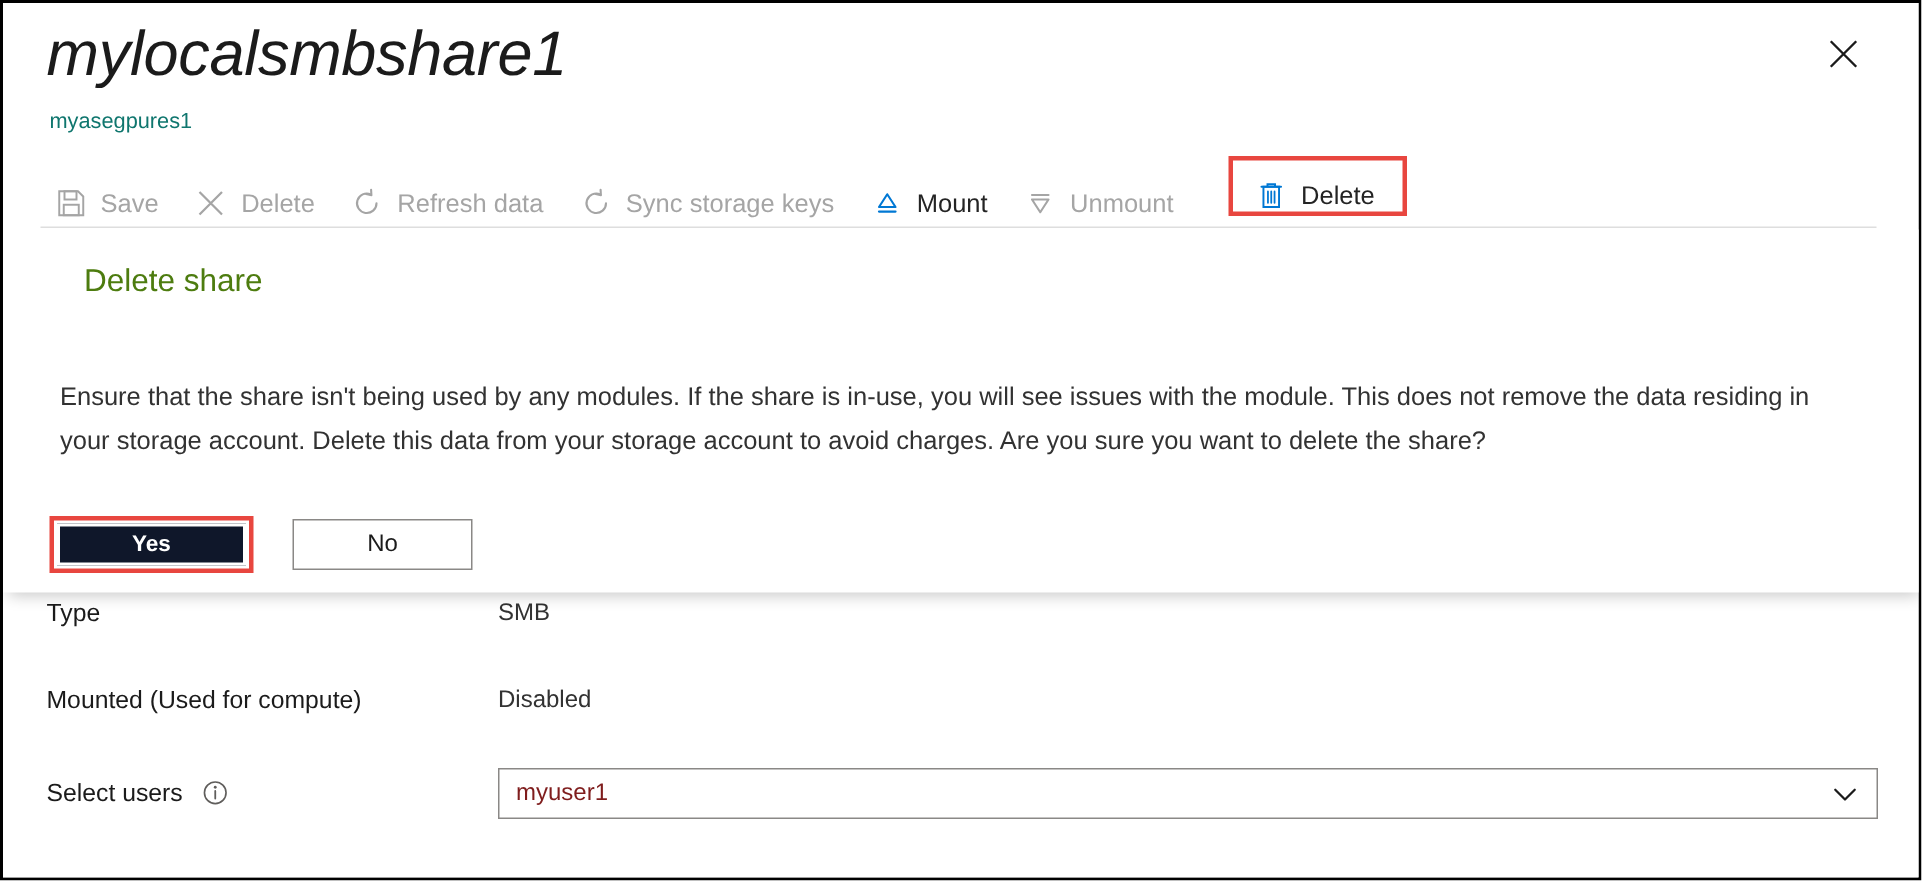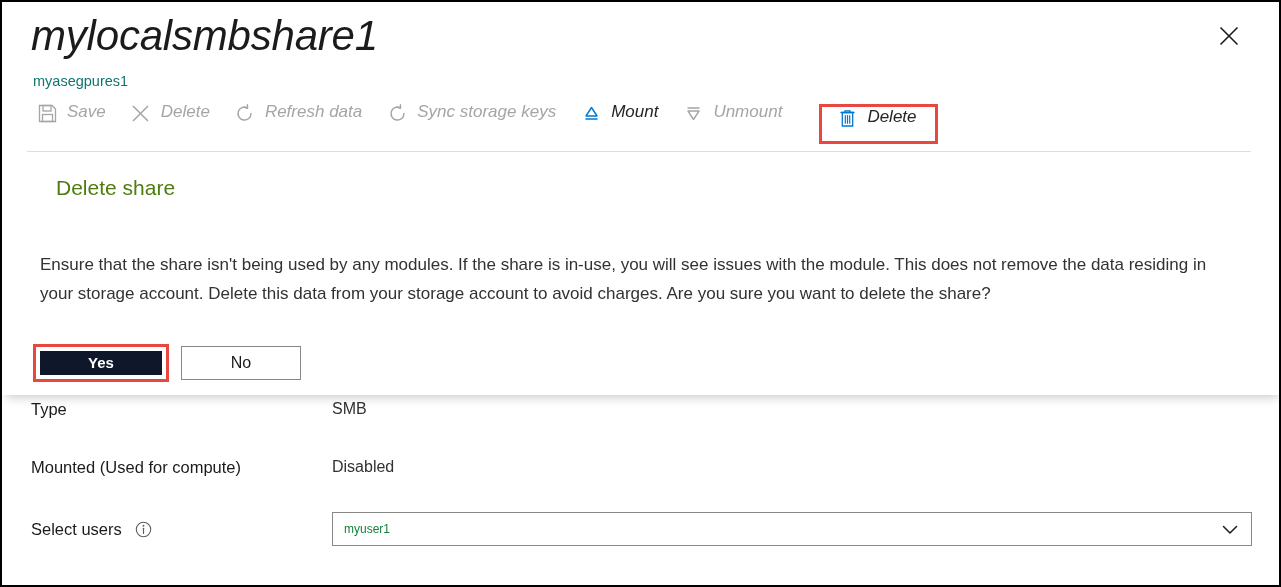--- a/index.html
+++ b/index.html
@@ -72,29 +72,28 @@
     position: absolute;
     left: 27px;
     top: 100px;
     height: 44px;
     display: flex;
     align-items: center;
   }
 
   .cmd {
     display: flex;
-    align-items: flex-start;
+    align-items: flex-end;
     height: 44px;
     padding: 0 9px 0 7px;
     margin-right: 8px;
     cursor: pointer;
     white-space: nowrap;
     position: relative;
     box-sizing: border-box;
-    font-style: italic;
   }
   .cmd.disabled { cursor: default; }
 
   .cmd .cmd-icon {
     width: 22px;
     height: 22px;
     display: flex;
     align-items: center;
     justify-content: center;
     margin-right: 9px;
@@ -182,22 +181,22 @@
     border: 1px solid #8a8886;
     background: #ffffff;
     box-sizing: border-box;
     cursor: pointer;
   }
   #users-select .select-value {
     position: absolute;
     left: 11px;
     top: 0;
     line-height: 32px;
-    font-size: 12px;
-    color: #15803d;
+    font-size: 16px;
+    color: #7f1d1d;
     white-space: nowrap;
   }
   #users-select .chevron {
     position: absolute;
     right: 12px;
     top: 8px;
     width: 18px;
     height: 18px;
   }
 
@@ -264,21 +263,21 @@
     line-height: 24px;
     text-align: center;
     box-sizing: border-box;
     cursor: pointer;
     padding: 0;
   }
 
   #btn-no {
     width: 120px;
     height: 34px;
-    margin-left: 12px;
+    margin-left: 26px;
     background: #ffffff;
     border: 1px solid #8a8886;
     color: #1b1b1b;
     font-family: "Liberation Sans", sans-serif;
     font-size: 16px;
     font-weight: 400;
     line-height: 32px;
     text-align: center;
     box-sizing: border-box;
     cursor: pointer;

